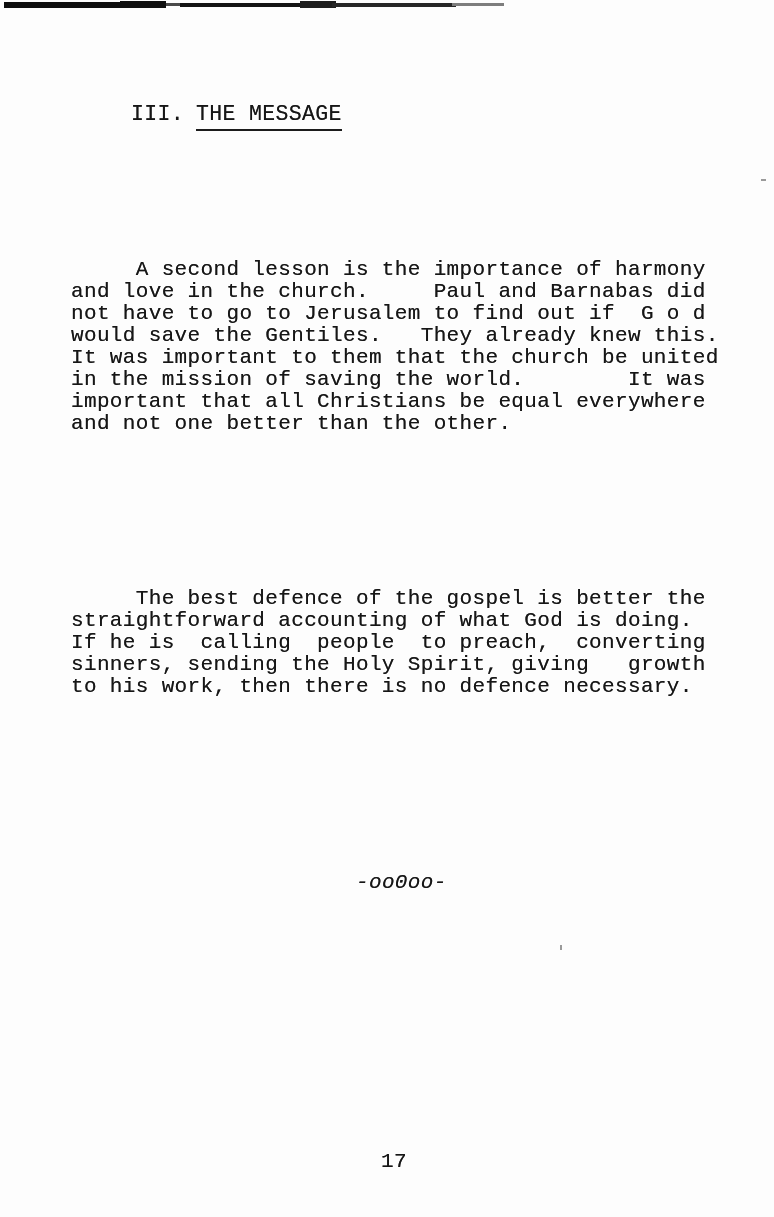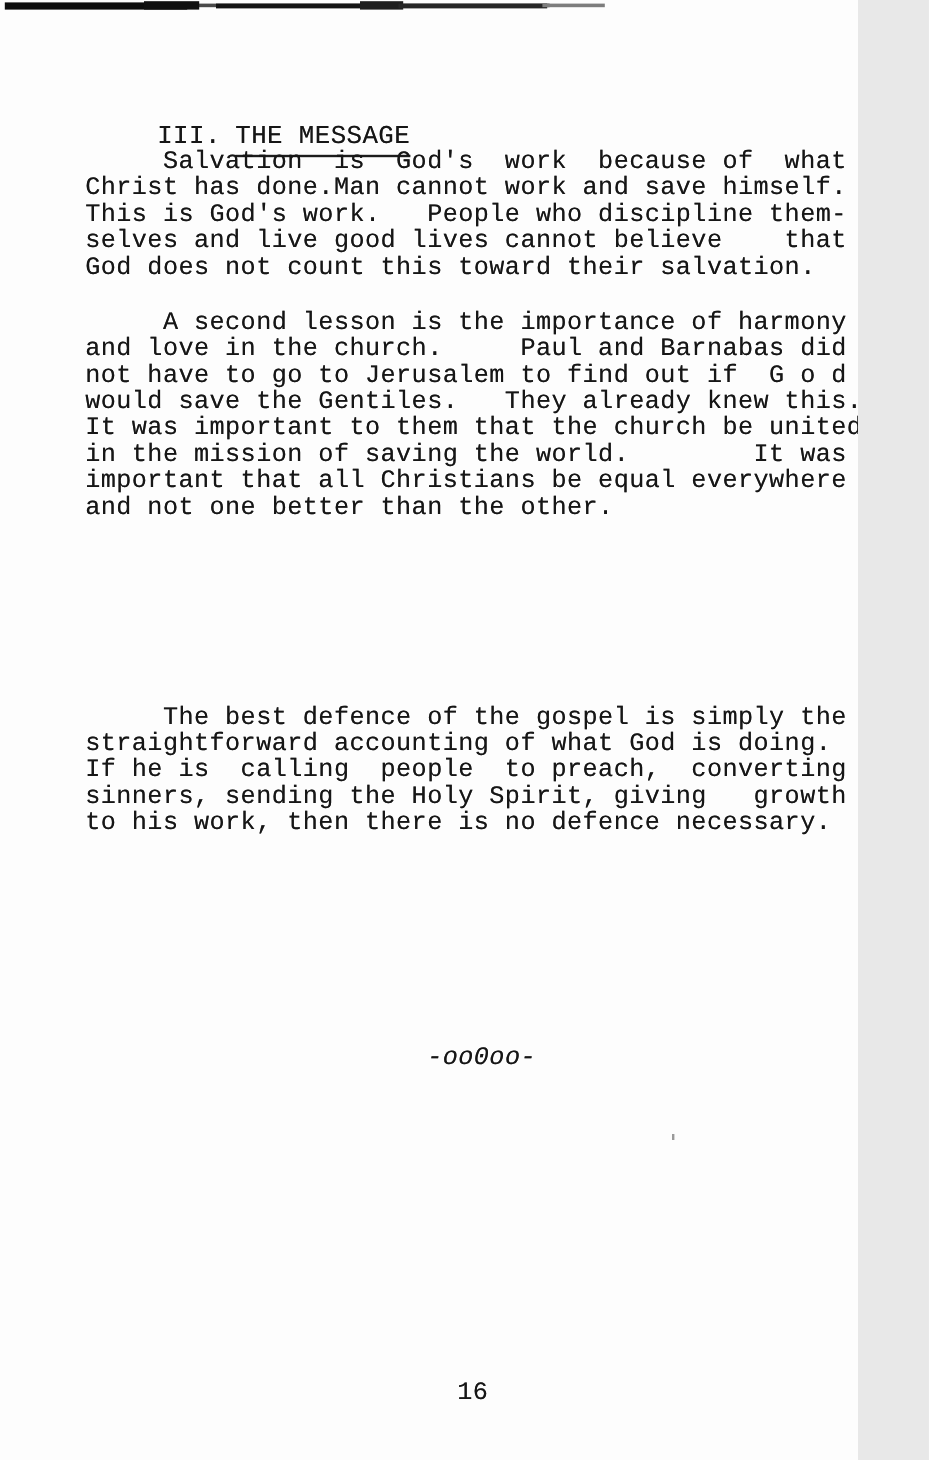--- a/index.html
+++ b/index.html
@@ -1,18 +1,18 @@
 <!DOCTYPE html>
 <html><head>
 <meta charset="utf-8">
 <style>
   html, body { margin: 0; padding: 0; background: #e8e8e8; }
   .page {
     position: relative;
-    width: 715px;
+    width: 774px;
     height: 1217px;
     background: #fdfdfd;
     overflow: hidden;
     font-family: "Liberation Mono", "DejaVu Sans Mono", monospace;
     color: #161616;
   }
   
   .mono {
     font-size: 21px;
     line-height: 22px;
@@ -62,42 +62,37 @@
     <div class="sb-3"></div>
     <div class="sb-4"></div>
     <div class="sb-5"></div>
     <div class="sb-tail"></div>
   </div>
 
   <h1 class="heading mono">
     <span class="number">III.</span><span class="title">THE MESSAGE</span>
   </h1>
 
-  <div class="para mono" style="top:125px">     Salvation  is  God's  work  because of  what
-Christ has done.Man cannot work and save himself.
-This is God's work.   People who discipline them-
-selves and live good lives cannot believe    that
-God does not count this toward their salvation.</div>
 
   <div class="para mono" style="top:259px">     A second lesson is the importance of harmony
 and love in the church.     Paul and Barnabas did
 not have to go to Jerusalem to find out if  G o d
 would save the Gentiles.   They already knew this.
 It was important to them that the church be united
 in the mission of saving the world.        It was
 important that all Christians be equal everywhere
 and not one better than the other.</div>
 
 
-  <div class="para mono" style="top:588px">     The best defence of the gospel is simply the
+  <div class="para mono" style="top:588px">     The best defence of the gospel is better the
 straightforward accounting of what God is doing.
 If he is  calling  people  to preach,  converting
 sinners, sending the Holy Spirit, giving   growth
 to his work, then there is no defence necessary.</div>
 
   <div class="divider mono">-oo0oo-</div>
 
-  <div class="page-number mono">16</div>
+  <div class="page-number mono">17</div>
 
   <div class="speck speck-right"></div>
   <div class="speck speck-middle"></div>
 
 </div>
 
 </body></html>

